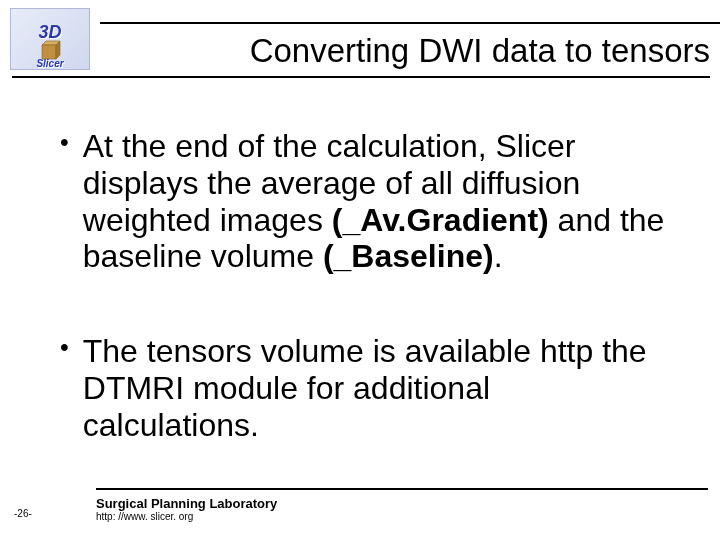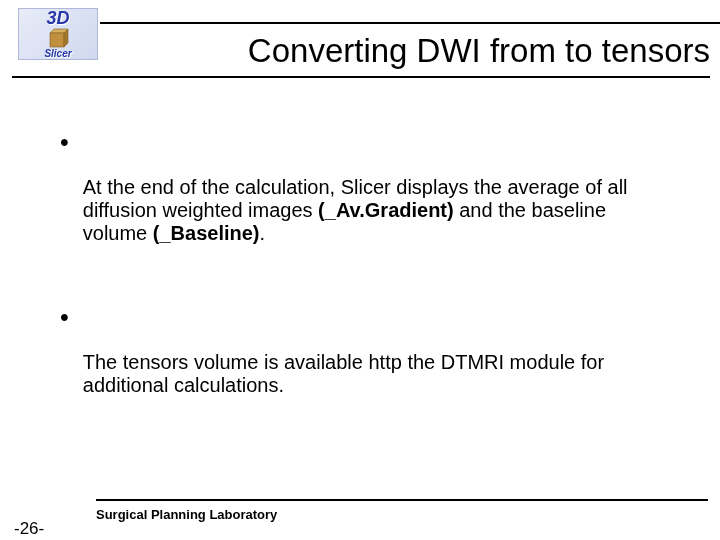--- a/index.html
+++ b/index.html
@@ -15,29 +15,28 @@
     position: relative;
     height: 78px;
     display: flex;
     align-items: flex-end;
   }
   .logo {
     position: absolute;
     left: 10px;
     top: 8px;
     width: 80px;
-    height: 52px;
+    height: 62px;
     border: 1px solid #b0b8d8;
     background: linear-gradient(135deg, #e8ecf8 0%, #d0d8f0 100%);
     display: flex;
     flex-direction: column;
-    justify-content: space-between;
+    justify-content: flex-end;
     align-items: center;
     overflow: hidden;
-    margin-left: 8px;
   }
   .logo-3d {
     font-size: 18px;
     font-weight: bold;
     font-style: italic;
     color: #2838a8;
     text-shadow: 1px 1px 0 #fff;
     line-height: 1;
   }
   .logo-cube {
@@ -78,45 +77,44 @@
   .bullet {
     display: flex;
     margin-bottom: 58px;
   }
   .bullet-mark {
     font-size: 25px;
     margin-right: 14px;
     line-height: 1.15;
   }
   .bullet-text {
-    font-size: 20px;
+    font-size: 32px;
     color: #000;
     line-height: 1.15;
-    margin-top: 48px;
   }
   .bold { font-weight: bold; }
   .footer {
     position: absolute;
     left: 0;
     right: 0;
     bottom: 18px;
     padding: 0 12px 0 52px;
   }
   .footer-rule {
     height: 2px;
     background: #000;
     margin-left: 44px;
     margin-bottom: 6px;
   }
   .footer-row {
     display: flex;
     align-items: flex-start;
   }
   .page-num {
-    font-size: 17px;
+    font-size: 10px;
     color: #000;
     position: absolute;
     left: 14px;
     top: 20px;
   }
   .footer-left {
     margin-left: 44px;
   }
   .footer-lab {
     font-size: 13px;
@@ -145,21 +143,21 @@
     <div class="logo-cube">
       <svg width="28" height="22" viewBox="0 0 28 22">
         <polygon points="6,6 20,6 24,2 10,2" fill="#d8b060" stroke="#886020" stroke-width="0.6"></polygon>
         <polygon points="6,6 20,6 20,20 6,20" fill="#c09040" stroke="#886020" stroke-width="0.6"></polygon>
         <polygon points="20,6 24,2 24,16 20,20" fill="#a07830" stroke="#886020" stroke-width="0.6"></polygon>
       </svg>
     </div>
     <div class="logo-slicer">Slicer</div>
   </div>
   <div class="title-wrap">
-    <div class="title">Converting DWI from to tensors</div>
+    <div class="title">Converting DWI data to tensors</div>
     <div class="title-rule"></div>
   </div>
 </div>
 
 <div class="content">
   <div class="bullet">
     <div class="bullet-mark">•</div>
     <div class="bullet-text"><span>At the end of the calculation, Slicer displays the average of all diffusion weighted images </span><span class="bold">(_Av.Gradient)</span><span> and the baseline volume </span><span class="bold">(_Baseline)</span><span>.</span></div>
   </div>
   <div class="bullet">
@@ -167,15 +165,16 @@
     <div class="bullet-text"><span>The tensors volume is available http the DTMRI module for additional calculations.</span><span class="bold"></span><span></span><span class="bold"></span><span></span></div>
   </div>
 </div>
 
 <div class="footer">
   <div class="footer-rule"></div>
   <div class="page-num">-26-</div>
   <div class="footer-row">
     <div class="footer-left">
       <div class="footer-lab">Surgical Planning Laboratory</div>
+      <div class="footer-url">http: //www. slicer. org</div>
     </div>
   </div>
 </div>
 
 </body></html>

